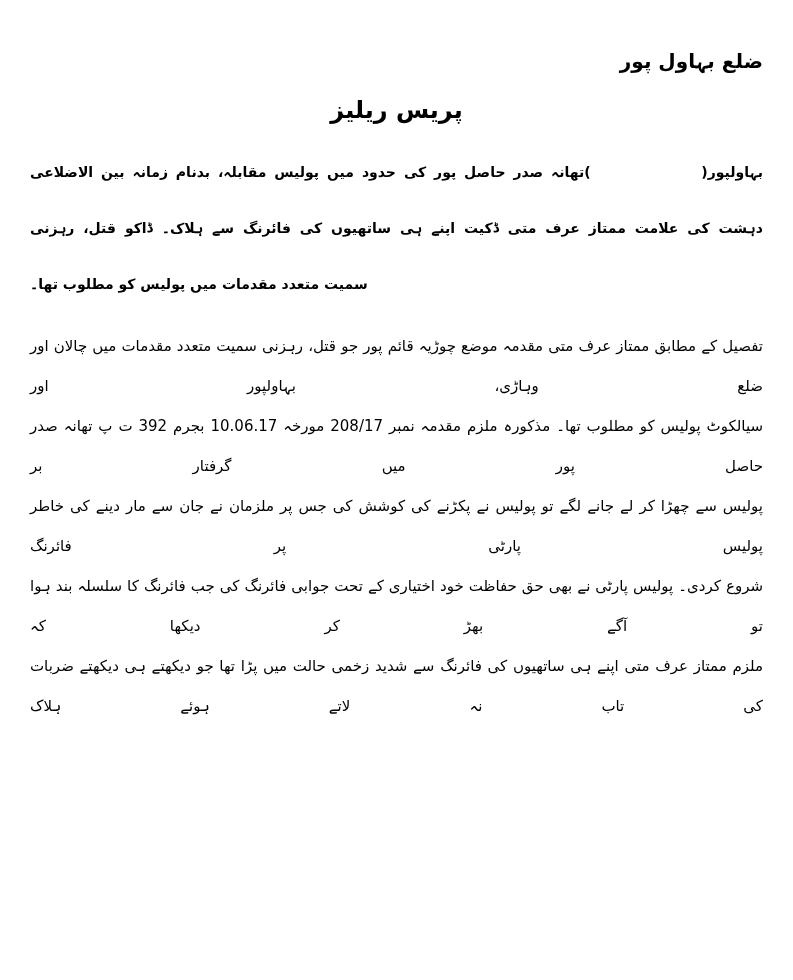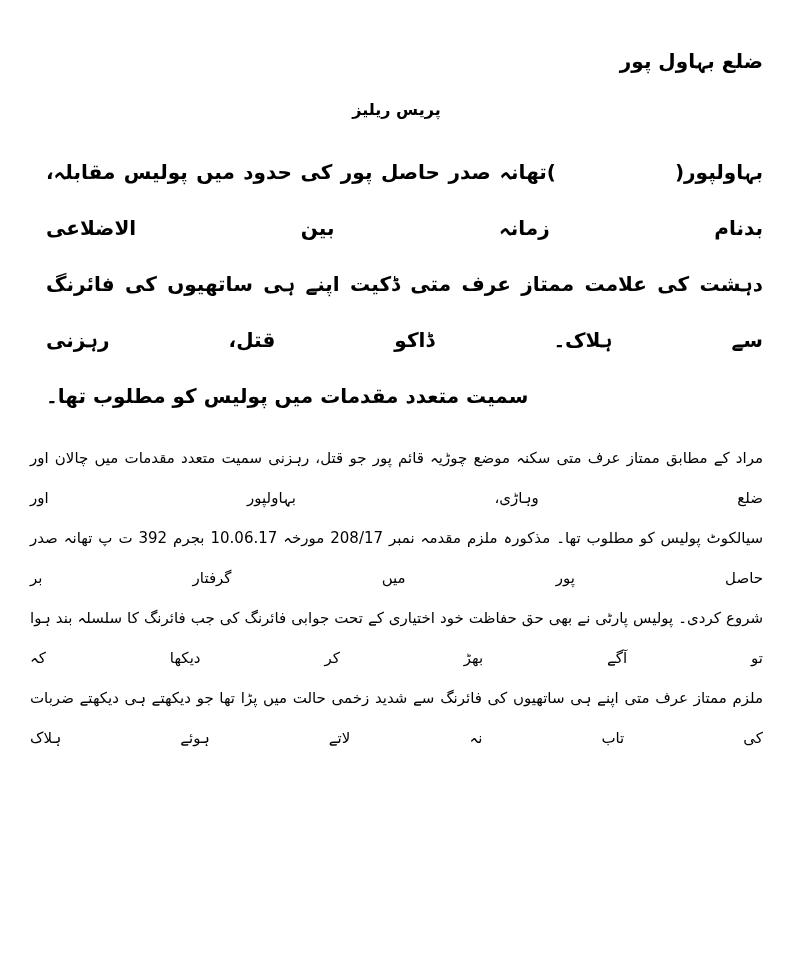--- a/index.html
+++ b/index.html
@@ -24,30 +24,29 @@
     display: flex;
     justify-content: space-between;
     align-items: flex-start;
     font-weight: bold;
     font-size: 20px;
     line-height: 34px;
   }
   .doc-title {
     text-align: center;
     font-weight: bold;
-    font-size: 16px;
+    font-size: 24px;
     margin-top: 14px;
     line-height: 36px;
   }
   .lead {
     margin-top: 16px;
     font-weight: bold;
-    font-size: 20px;
+    font-size: 14px;
     line-height: 56px;
-    margin-left: 16px;
   }
   .body-par {
     margin-top: 14px;
     font-size: 15px;
     line-height: 40px;
   }
   .jline {
     text-align: justify;
     text-align-last: justify;
   }
@@ -64,20 +63,21 @@
 
   <div class="doc-title">پریس ریلیز</div>
 
   <div class="lead">
     <div class="jline">بہاولپور(&nbsp;&nbsp;&nbsp;&nbsp;&nbsp;&nbsp;&nbsp;&nbsp;&nbsp;&nbsp;&nbsp;&nbsp;&nbsp;&nbsp;)تھانہ صدر حاصل پور کی حدود میں پولیس مقابلہ، بدنام زمانہ بین الاضلاعی</div>
     <div class="jline">دہشت کی علامت ممتاز عرف متی ڈکیت اپنے ہی ساتھیوں کی فائرنگ سے ہلاک۔ ڈاکو قتل، رہزنی</div>
     <div class="rline">سمیت متعدد مقدمات میں پولیس کو مطلوب تھا۔</div>
   </div>
 
   <div class="body-par">
-    <div class="jline">مراد کے مطابق ممتاز عرف متی سکنہ موضع چوڑیہ قائم پور جو قتل، رہزنی سمیت متعدد مقدمات میں چالان اور ضلع وہاڑی، بہاولپور اور</div>
+    <div class="jline">تفصیل کے مطابق ممتاز عرف متی مقدمہ موضع چوڑیہ قائم پور جو قتل، رہزنی سمیت متعدد مقدمات میں چالان اور ضلع وہاڑی، بہاولپور اور</div>
     <div class="jline">سیالکوٹ پولیس کو مطلوب تھا۔ مذکورہ ملزم مقدمہ نمبر 208/17 مورخہ 10.06.17 بجرم 392 ت پ تھانہ صدر حاصل پور میں گرفتار بر</div>
+    <div class="jline">پولیس سے چھڑا کر لے جانے لگے تو پولیس نے پکڑنے کی کوشش کی جس پر ملزمان نے جان سے مار دینے کی خاطر پولیس پارٹی پر فائرنگ</div>
     <div class="jline">شروع کردی۔ پولیس پارٹی نے بھی حق حفاظت خود اختیاری کے تحت جوابی فائرنگ کی جب فائرنگ کا سلسلہ بند ہوا تو آگے بھڑ کر دیکھا کہ</div>
     <div class="jline">ملزم ممتاز عرف متی اپنے ہی ساتھیوں کی فائرنگ سے شدید زخمی حالت میں پڑا تھا جو دیکھتے ہی دیکھتے ضربات کی تاب نہ لاتے ہوئے ہلاک</div>
 
   </div>
 
 </div>
 
 </body></html>

